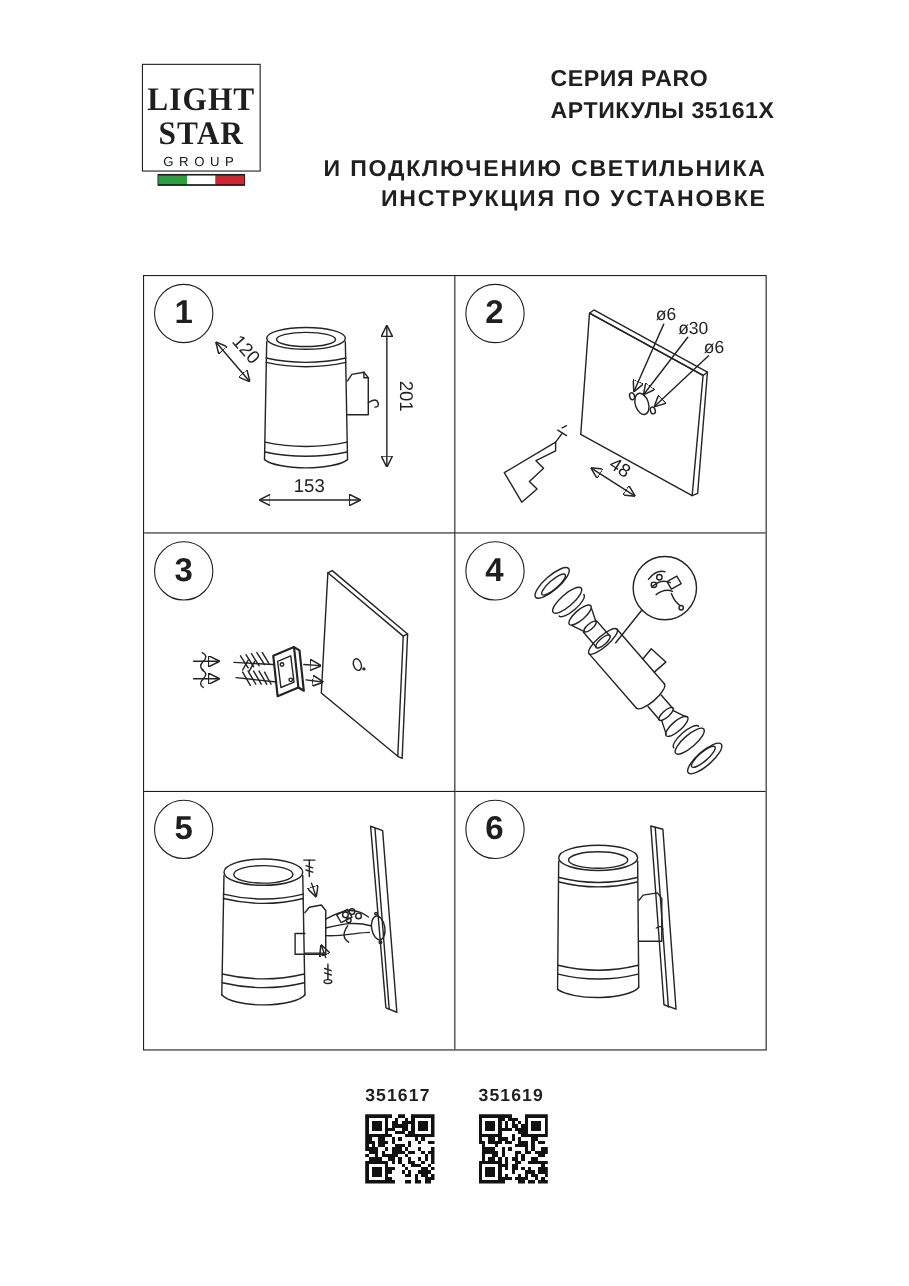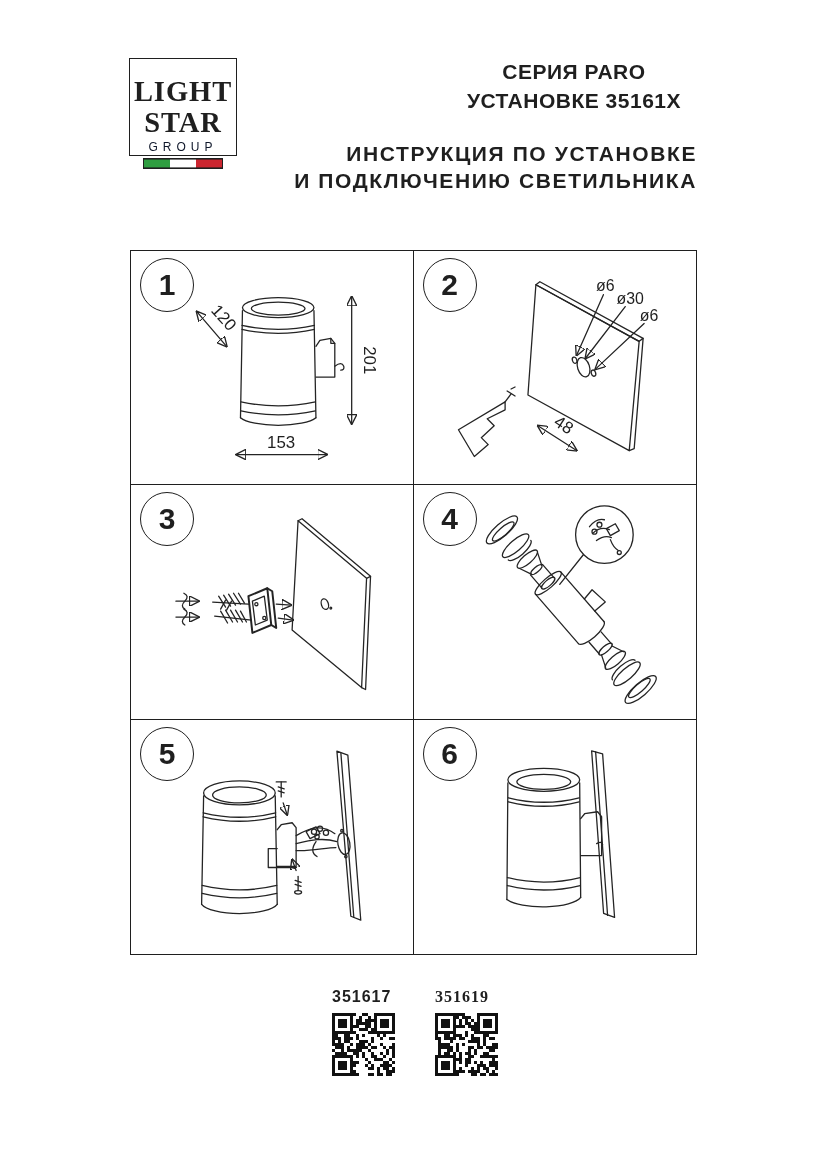--- a/index.html
+++ b/index.html
@@ -6,21 +6,21 @@
   body{width:826px;height:1169px;position:relative;font-family:"Liberation Sans",sans-serif;color:#1f1f1f;overflow:hidden;}
 
   
   .logo-box{position:absolute;left:129px;top:58px;width:108px;height:98px;border:1.5px solid #1f1f1f;text-align:center;box-sizing:border-box;}
   .logo-word{font-family:"Liberation Serif",serif;font-weight:700;font-size:30px;line-height:31px;letter-spacing:1px;transform:scaleX(.95);}
   .logo-word.first{margin-top:16px;}
   .logo-group{font-size:12px;letter-spacing:5px;margin-top:3px;font-weight:400;color:#0f172a;}
   .logo-flag{margin-top:4px;}
 
   
-  .titles{position:absolute;right:145px;top:57px;text-align:center;font-weight:700;font-size:21px;line-height:29px;letter-spacing:.5px;}
+  .titles{position:absolute;right:122px;top:57px;text-align:left;font-weight:700;font-size:21px;line-height:29px;letter-spacing:.5px;}
   .instr{position:absolute;right:129px;top:140px;text-align:right;font-weight:700;font-size:21px;line-height:27px;letter-spacing:1.6px;}
 
   
   .grid{position:absolute;left:130px;top:250px;width:567px;height:705px;display:grid;grid-template-columns:1fr 1fr;grid-template-rows:1fr 1fr 1fr;border:1.6px solid #1f1f1f;box-sizing:border-box;}
   .cell{position:relative;border-right:1.4px solid #1f1f1f;border-bottom:1.4px solid #1f1f1f;box-sizing:border-box;}
   .cell:nth-child(2n){border-right:none;}
   .cell:nth-child(5),.cell:nth-child(6){border-bottom:none;}
   .num{position:absolute;left:9px;top:7px;width:52px;height:52px;border:1.6px solid #1f1f1f;border-radius:50%;display:flex;align-items:center;justify-content:center;font-size:30px;font-weight:700;z-index:2;background:#fff;}
   svg.draw{position:absolute;left:0;top:0;width:100%;height:100%;}
   .draw path,.draw line,.draw ellipse,.draw circle,.draw rect{stroke:#242424;fill:none;stroke-width:1.3;stroke-linecap:round;stroke-linejoin:round;}
@@ -42,25 +42,25 @@
   <svg class="logo-flag" width="80" height="11" viewBox="0 0 80 11">
     <rect x="0" y="0" width="80" height="11" fill="#1f1f1f"></rect>
     <rect x="1" y="1.6" width="26" height="7.8" fill="#2f9e41"></rect>
     <rect x="27" y="1.6" width="26" height="7.8" fill="#ffffff"></rect>
     <rect x="53" y="1.6" width="26" height="7.8" fill="#cc2630"></rect>
   </svg>
 </div>
 
 <div class="titles">
   <div>СЕРИЯ PARO</div>
-  <div>УСТАНОВКЕ 35161X</div>
+  <div>АРТИКУЛЫ 35161X</div>
 </div>
 <div class="instr">
+  <div>И ПОДКЛЮЧЕНИЮ СВЕТИЛЬНИКА</div>
   <div>ИНСТРУКЦИЯ ПО УСТАНОВКЕ</div>
-  <div>И ПОДКЛЮЧЕНИЮ СВЕТИЛЬНИКА</div>
 </div>
 
 <div class="grid">
 
   <div class="cell">
     <div class="num">1</div>
     <svg class="draw" viewBox="0 0 283 235">
       <defs>
           <marker id="m1" viewBox="0 0 10 10" refX="9" refY="5" markerWidth="8" markerHeight="8" orient="auto-start-reverse">
             <path d="M0,0 L10,5 L0,10 z" fill="#242424" stroke="none"></path>
@@ -289,21 +289,21 @@
       </g>
       <g>
         <path d="M167,99 L171,94 L184,92 L188,97 L188,136 L167,136"></path>
         <path d="M183,124 q5,-3 6,1"></path>
       </g>
     </svg>
   </div>
 </div>
 
 <div class="qr-label" style="left:332px;top:988px;">351617</div>
-<div class="qr-label" style="left:435px;top:988px;font-family:Liberation Serif, serif;">351619</div>
+<div class="qr-label" style="left:435px;top:988px;">351619</div>
 <svg class="qr" style="left:332px;top:1013px;" viewBox="0 0 21 21" shape-rendering="crispEdges">
     <rect x="0" y="0" width="1" height="1"></rect>
     <rect x="1" y="0" width="1" height="1"></rect>
     <rect x="2" y="0" width="1" height="1"></rect>
     <rect x="3" y="0" width="1" height="1"></rect>
     <rect x="4" y="0" width="1" height="1"></rect>
     <rect x="5" y="0" width="1" height="1"></rect>
     <rect x="6" y="0" width="1" height="1"></rect>
     <rect x="7" y="0" width="1" height="1"></rect>
     <rect x="10" y="0" width="1" height="1"></rect>

